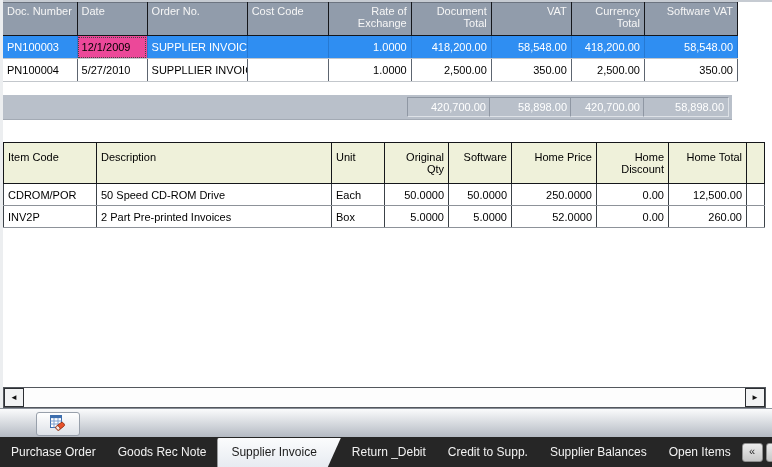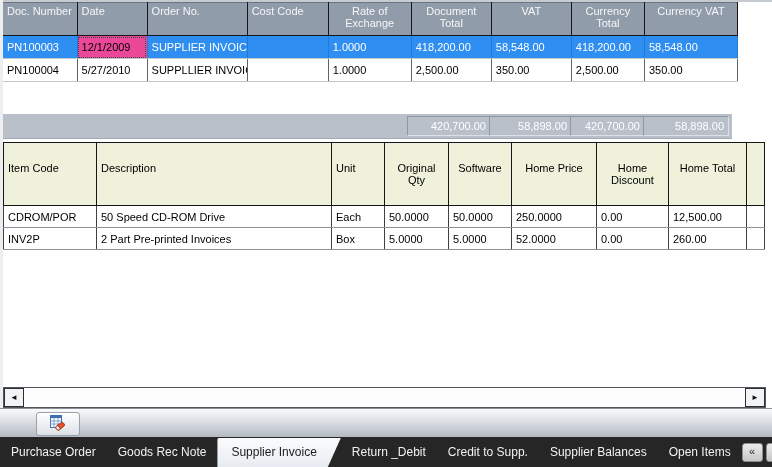--- a/index.html
+++ b/index.html
@@ -23,39 +23,39 @@
   .top-grid thead tr{height:33px;}
   .top-grid td{
     font-size:11px;color:#000;padding:0 4px;height:22px;
     border-right:1px solid #5d6570;border-bottom:1px solid #c3c7cc;
     white-space:nowrap;overflow:hidden;background:#fff;
   }
   .top-grid tr.selected td{background:#2f8ef2;color:#fff;border-right-color:#2679d2;}
   .top-grid tr.selected td.edit-cell{
     background:#ec4899;color:#000;outline:1px dotted #444;outline-offset:-2px;
   }
-  .al{text-align:left;} .ar{}
+  .al{text-align:left;} .ar{text-align:right;}
 
   
   .totals-bar{
-    position:absolute;left:3px;top:114px;width:729px;height:24px;
+    position:absolute;left:3px;top:95px;width:729px;height:24px;
     background:#b9c0ca;border-bottom:1px solid #a3aab4;
   }
   .tbox{
     position:absolute;top:2px;height:18px;background:#b9c0ca;color:#fff;
     font-size:11px;line-height:18px;text-align:right;padding-right:4px;
     border:1px solid;border-color:#8f97a3 #dde1e6 #dde1e6 #8f97a3;
     box-sizing:content-box;
   }
 
   
   .items-grid{position:absolute;left:3px;top:142px;width:762px;}
   .items-grid th{
     background:#eff1da;color:#000;font-weight:normal;font-size:11px;
-    padding:19px 4px;vertical-align:top;border:1px solid #14161a;
+    padding:8px 4px;vertical-align:top;border:1px solid #14161a;
     overflow:hidden;
   }
   .items-grid thead tr{height:36px;}
   .items-grid td{
     font-size:11px;color:#000;padding:0 4px;height:21px;
     border-right:1px solid #3c4248;border-bottom:1px solid #8d9299;
     white-space:nowrap;overflow:hidden;background:#fff;
   }
   .items-grid td:first-child{border-left:1px solid #3c4248;}
 
@@ -124,21 +124,21 @@
     <thead>
       <tr>
         <th class="al">Doc. Number</th>
         <th class="al">Date</th>
         <th class="al">Order No.</th>
         <th class="al">Cost Code</th>
         <th class="ar">Rate of Exchange</th>
         <th class="ar">Document Total</th>
         <th class="ar">VAT</th>
         <th class="ar">Currency Total</th>
-        <th class="ar">Currency VAT</th>
+        <th class="ar">Software VAT</th>
       </tr>
     </thead>
     <tbody>
       <tr class="selected">
         <td class="al">PN100003</td>
         <td class="al edit-cell">12/1/2009</td>
         <td class="al">SUPPLIER INVOICE</td>
         <td class="al"></td>
         <td class="ar">1.0000</td>
         <td class="ar">418,200.00</td>

